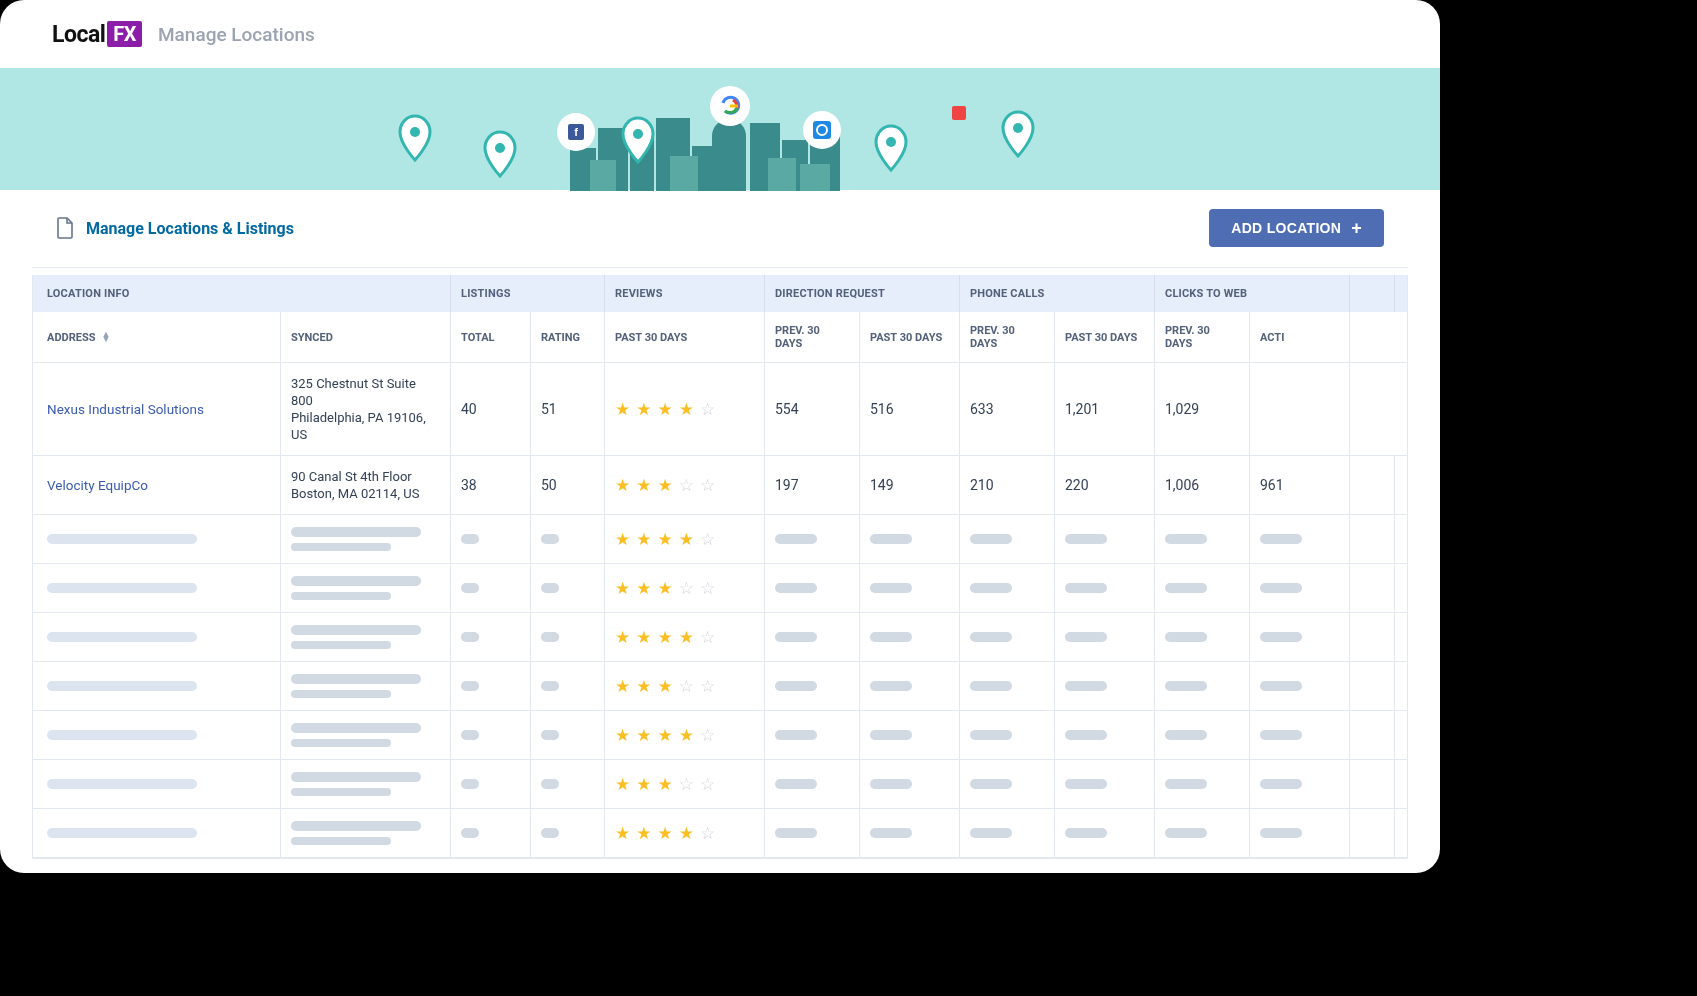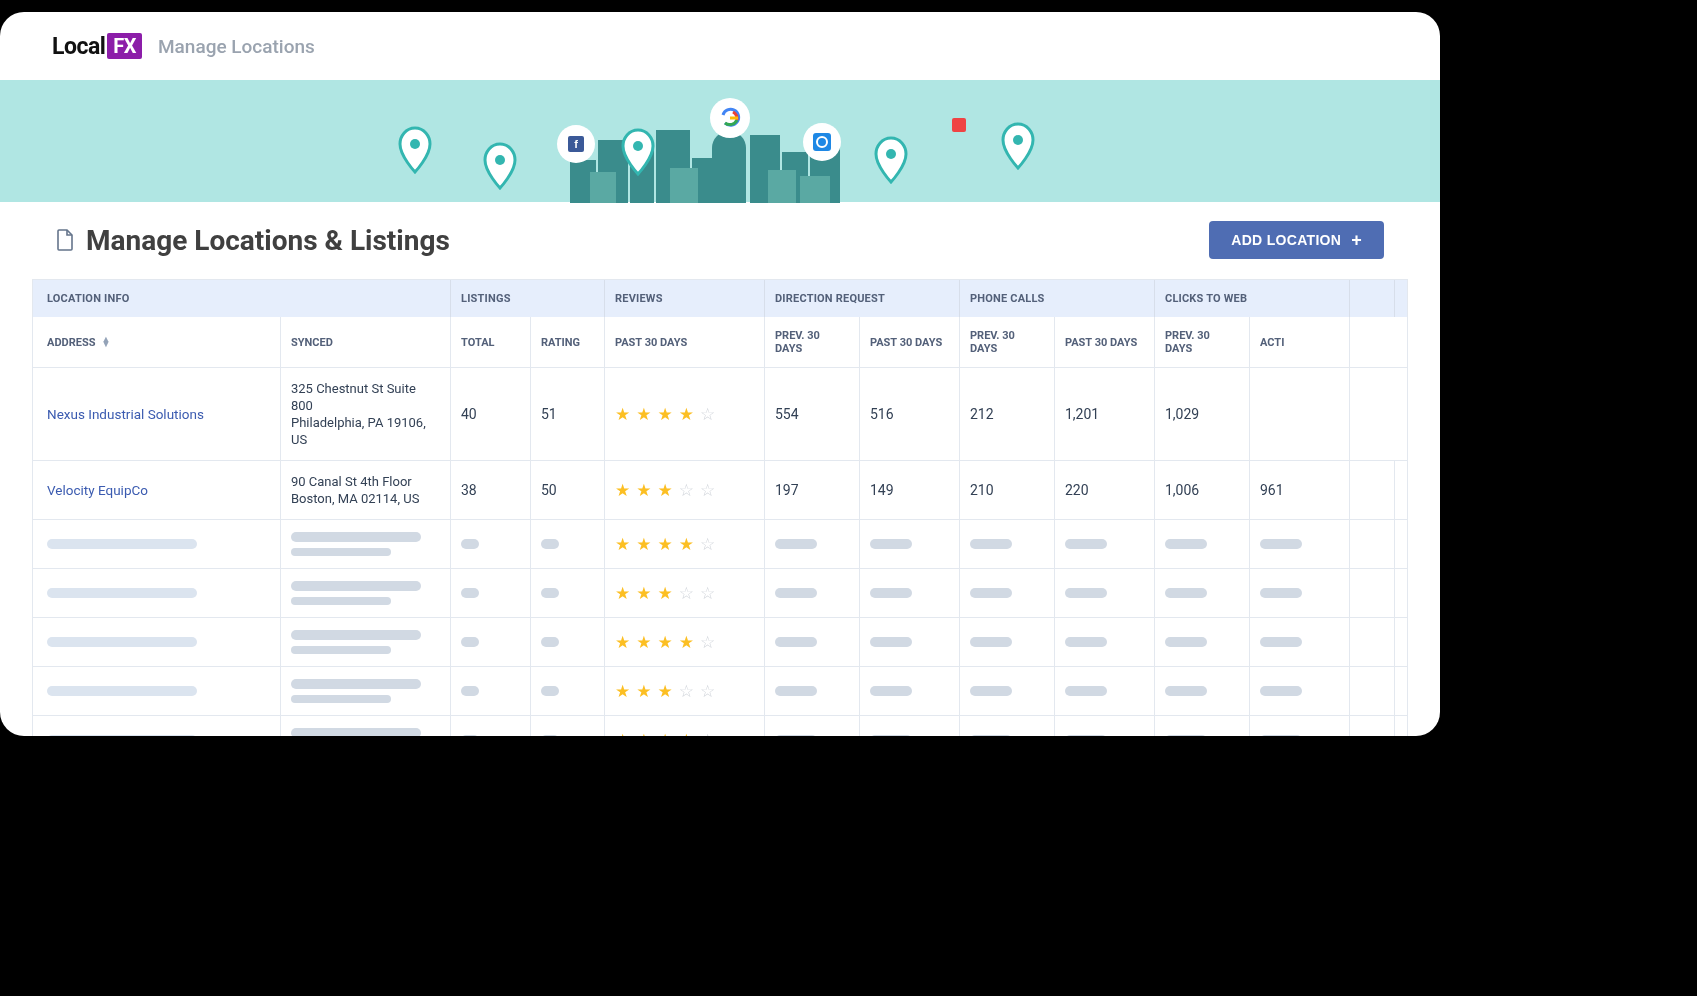--- a/index.html
+++ b/index.html
@@ -1,36 +1,36 @@
 <!DOCTYPE html>
 <html><head>
 <meta charset="utf-8">
 <style>
   *{box-sizing:border-box;margin:0;padding:0}
   body{font-family:-apple-system,BlinkMacSystemFont,"Segoe UI",Roboto,Arial,sans-serif;background:#000;width:1697px;height:996px;overflow:hidden}
-  .app{background:#fff;width:1440px;height:724px;border-radius:24px;position:absolute;left:0;top:12px;overflow:hidden;box-shadow:0 0 0 1px rgba(0,0,0,.04)}
+  .app{background:#fff;width:1440px;height:873px;border-radius:24px;position:absolute;left:0;top:0;overflow:hidden;box-shadow:0 0 0 1px rgba(0,0,0,.04)}
   
   .topbar{display:flex;align-items:center;height:68px;padding:0 52px}
   .logo{display:flex;align-items:center;font-size:23px;font-weight:700;letter-spacing:-.5px}
   .logo .local{color:#111}
   .logo .fx{background:#8c1da9;color:#fff;padding:1px 6px;margin-left:2px;border-radius:2px;font-size:20px}
   .breadcrumb{color:#9aa3af;font-size:19px;margin-left:16px;font-weight:500}
   
   .hero{height:122px;background:#b0e6e3;position:relative;overflow:visible}
   .hero svg{position:absolute;left:50%;transform:translateX(-50%);top:0}
   
   .panel{background:#fff;margin:0 32px;border-radius:4px;position:relative;top:1px}
   .panel-head{display:flex;align-items:center;justify-content:space-between;padding:18px 24px 20px 24px;border-bottom:1px solid #e3e8ef}
   .panel-head-left{display:flex;align-items:center;gap:12px}
   .doc-icon{width:18px;height:22px;flex:none}
-  .panel-title{font-size:28px;font-weight:700;color:#404040}
+  .panel-title{font-size:16px;font-weight:700;color:#0369a1}
   .add-btn{background:#4f6db3;color:#fff;border:none;font-size:14px;font-weight:700;padding:11px 22px;border-radius:4px;display:flex;align-items:center;gap:10px;cursor:pointer;letter-spacing:.3px}
   .add-btn .plus{font-size:18px;line-height:14px}
   
-  .tbl{width:100%;overflow:hidden;border:1px solid #e3e8ef;border-top:none;margin-top:0;font-size:13px;color:#475569}
+  .tbl{width:100%;overflow:hidden;border:1px solid #e3e8ef;border-top:none;margin-top:7px;font-size:13px;color:#475569}
   .grp-row, .sub-row, .data-row{display:grid;grid-template-columns:248px 170px 80px 74px 160px 95px 100px 95px 100px 95px 100px 45px}
   .grp-row{background:#e6eefc}
   .grp-row>div{padding:12px 10px;font-size:11px;font-weight:700;color:#536079;letter-spacing:.2px;border-right:1px solid #d7deea}
   .grp-row>div:first-child{padding-left:14px}
   .grp-row .span2{grid-column:span 2}
   .sub-row{background:#fff;border-bottom:1px solid #e3e8ef}
   .sub-row>div{padding:12px 10px;font-size:11px;font-weight:700;color:#536079;border-right:1px solid #e3e8ef;display:flex;align-items:center;gap:6px}
   .sub-row>div:first-child{padding-left:14px}
   .sort{display:inline-flex;flex-direction:column;line-height:5px;color:#94a3b8;font-size:9px}
   .sort::before{content:"▲"}
@@ -191,21 +191,21 @@
               <span class="stars">
                 <span class="f">★</span>
                 <span class="f">★</span>
                 <span class="f">★</span>
                 <span class="f">★</span>
                 <span class="e">☆</span>
               </span>
             </div>
             <div class="num">554</div>
             <div class="num">516</div>
-            <div class="num">212</div>
+            <div class="num">633</div>
             <div class="num">1,201</div>
             <div class="num">1,029</div>
             <div></div>
           </div>
           <div class="data-row">
             <div>
               <span class="name">Velocity EquipCo</span>
             </div>
             <div>
               <span class="addr">90 Canal St 4th Floor</span>

